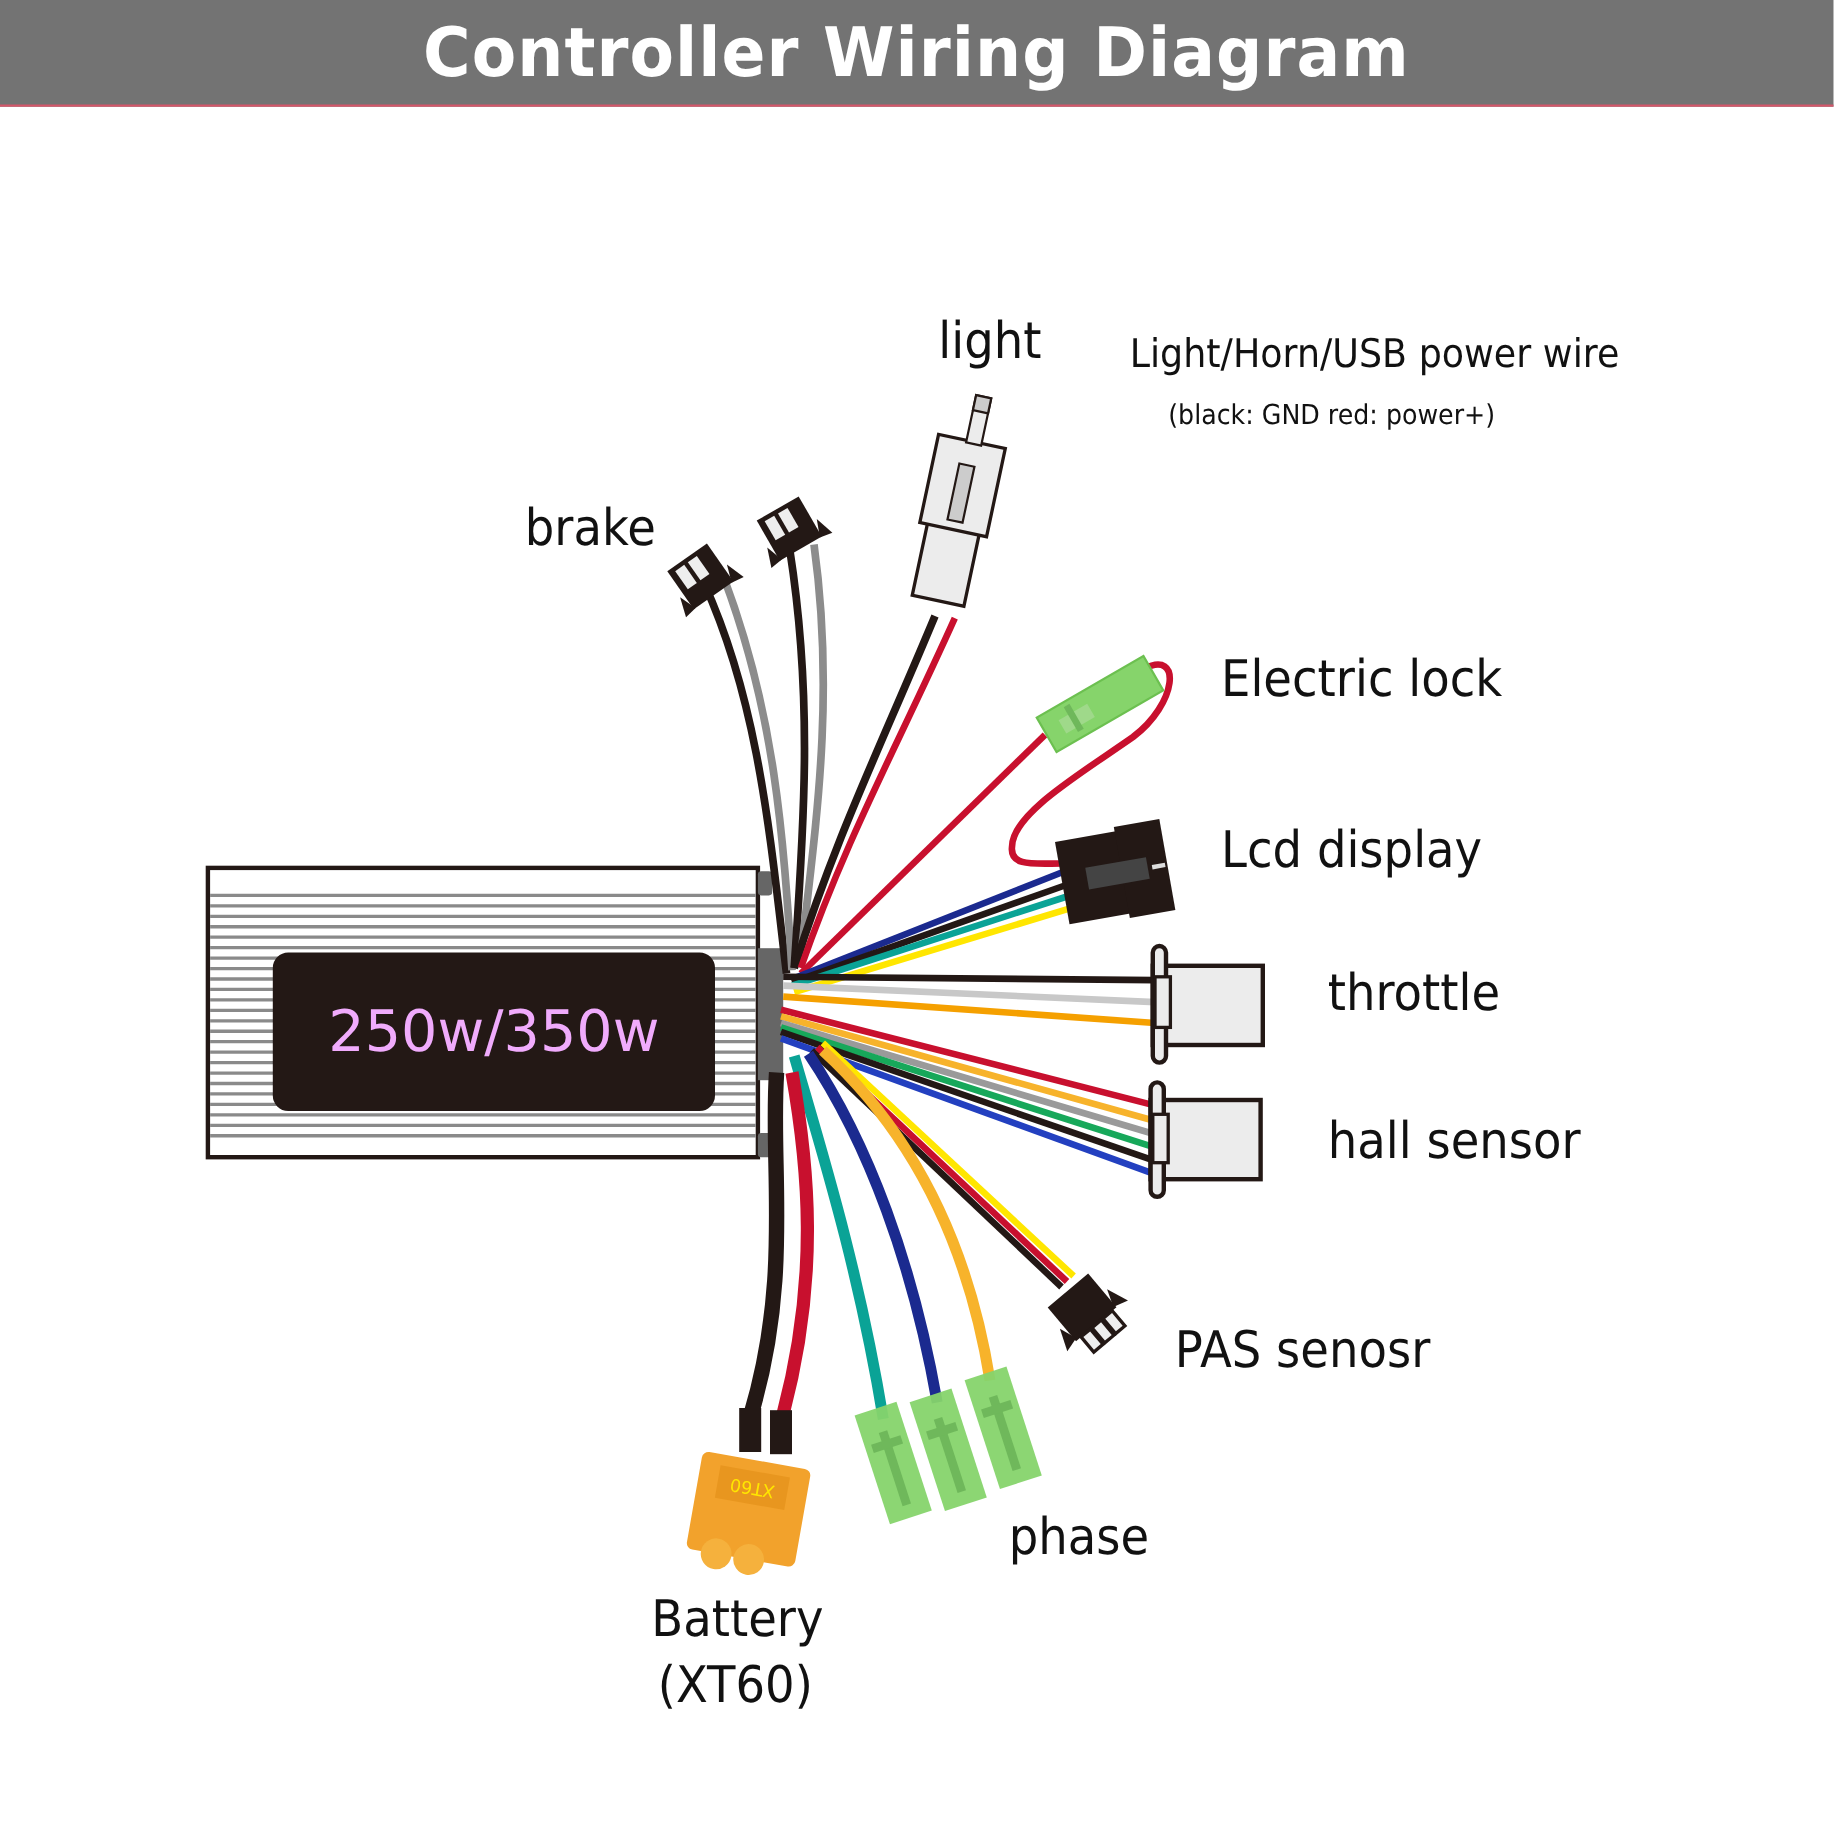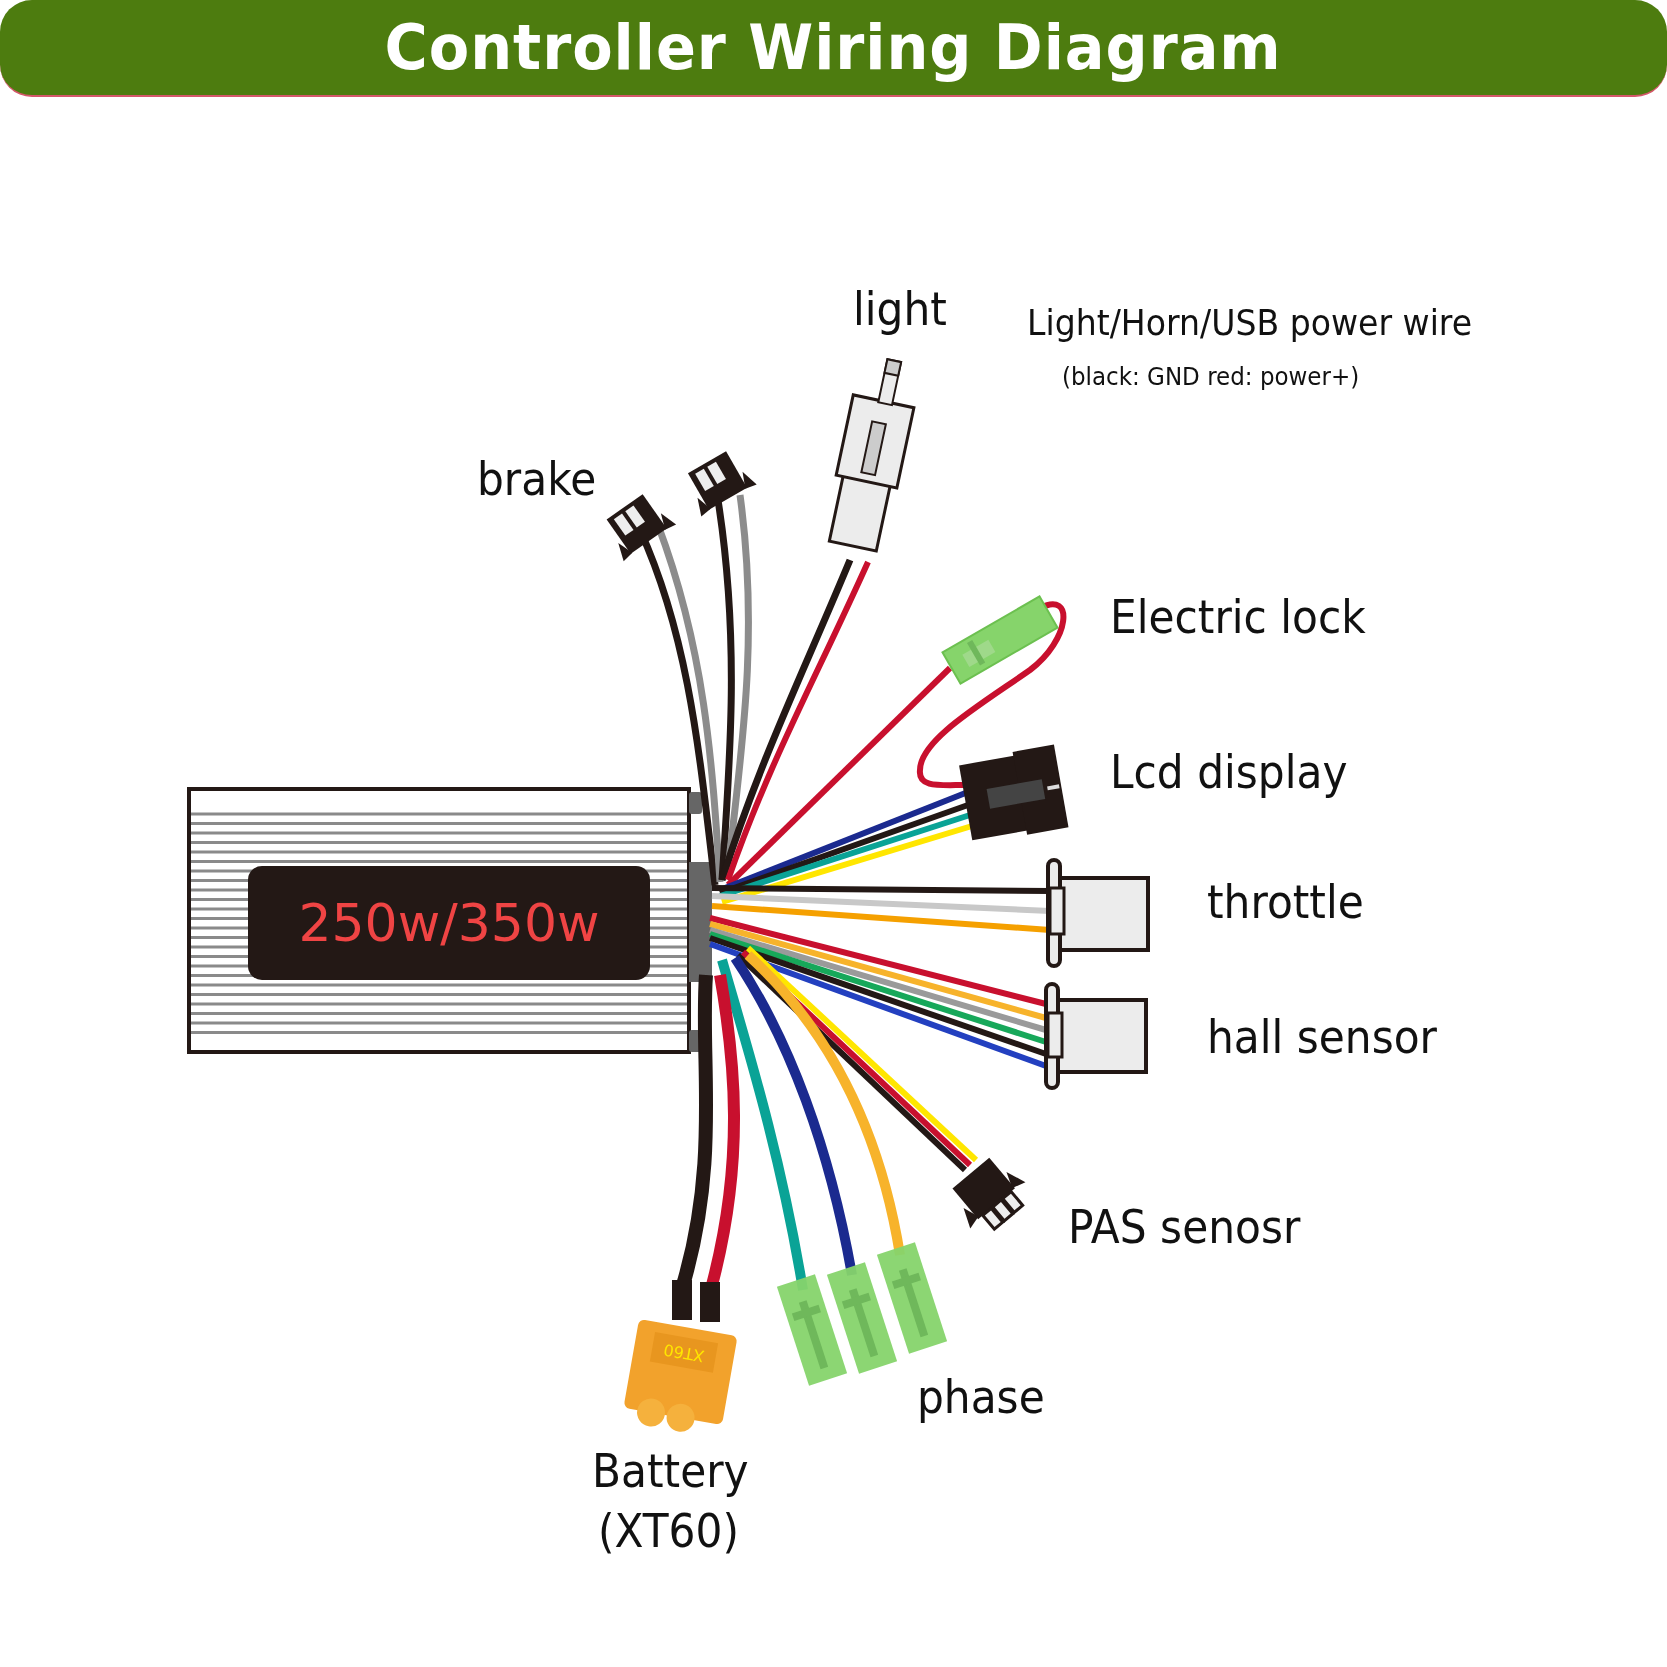--- a/index.html
+++ b/index.html
@@ -1,24 +1,24 @@
 <!DOCTYPE html>
 <html><head>
   <meta charset="utf-8">
   <style>
     html, body { margin: 0; padding: 0; background: #ffffff; }
     body { width: 1667px; height: 1667px; position: relative; overflow: hidden; font-family: "DejaVu Sans", sans-serif; }
-    .title-bar { position: absolute; left: 0; top: 0; width: 1667px; height: 95px; background: #4d7c0f; border-bottom: 2px solid #d4576a; display: flex; align-items: center; justify-content: center; border-radius: 32px; }
+    .title-bar { position: absolute; left: 0; top: 0; width: 1667px; height: 95px; background: #737373; border-bottom: 2px solid #d4576a; display: flex; align-items: center; justify-content: center; }
     .title-text { color: #ffffff; font-family: "DejaVu Sans", sans-serif; font-weight: bold; font-size: 62px; letter-spacing: 1px; transform: scaleX(0.95); }
     .label { position: absolute; color: #111111; font-family: "DejaVu Sans", sans-serif; white-space: nowrap; }
     .lbl-big { font-size: 46px; transform: scaleX(0.92); transform-origin: left center; }
     .lbl-mid { font-size: 36px; transform: scaleX(0.92); transform-origin: left center; }
     .lbl-small { font-size: 25px; transform: scaleX(0.92); transform-origin: left center; }
     svg.diagram { position: absolute; left: 0; top: 0; }
-    .rating { position: absolute; left: 248px; top: 866px; width: 402px; height: 114px; background: #231815; border-radius: 14px; color: #ef4444; font-size: 52px; display: flex; align-items: center; justify-content: center; font-family: "DejaVu Sans", sans-serif; }
+    .rating { position: absolute; left: 248px; top: 866px; width: 402px; height: 144px; background: #231815; border-radius: 14px; color: #f0abfc; font-size: 52px; display: flex; align-items: center; justify-content: center; font-family: "DejaVu Sans", sans-serif; }
   </style>
 </head>
 <body>
 
 <div class="title-bar">
   <span class="title-text">Controller Wiring Diagram</span>
 </div>
 
 <svg class="diagram" width="1667" height="1667" viewBox="0 0 1667 1667">
 

